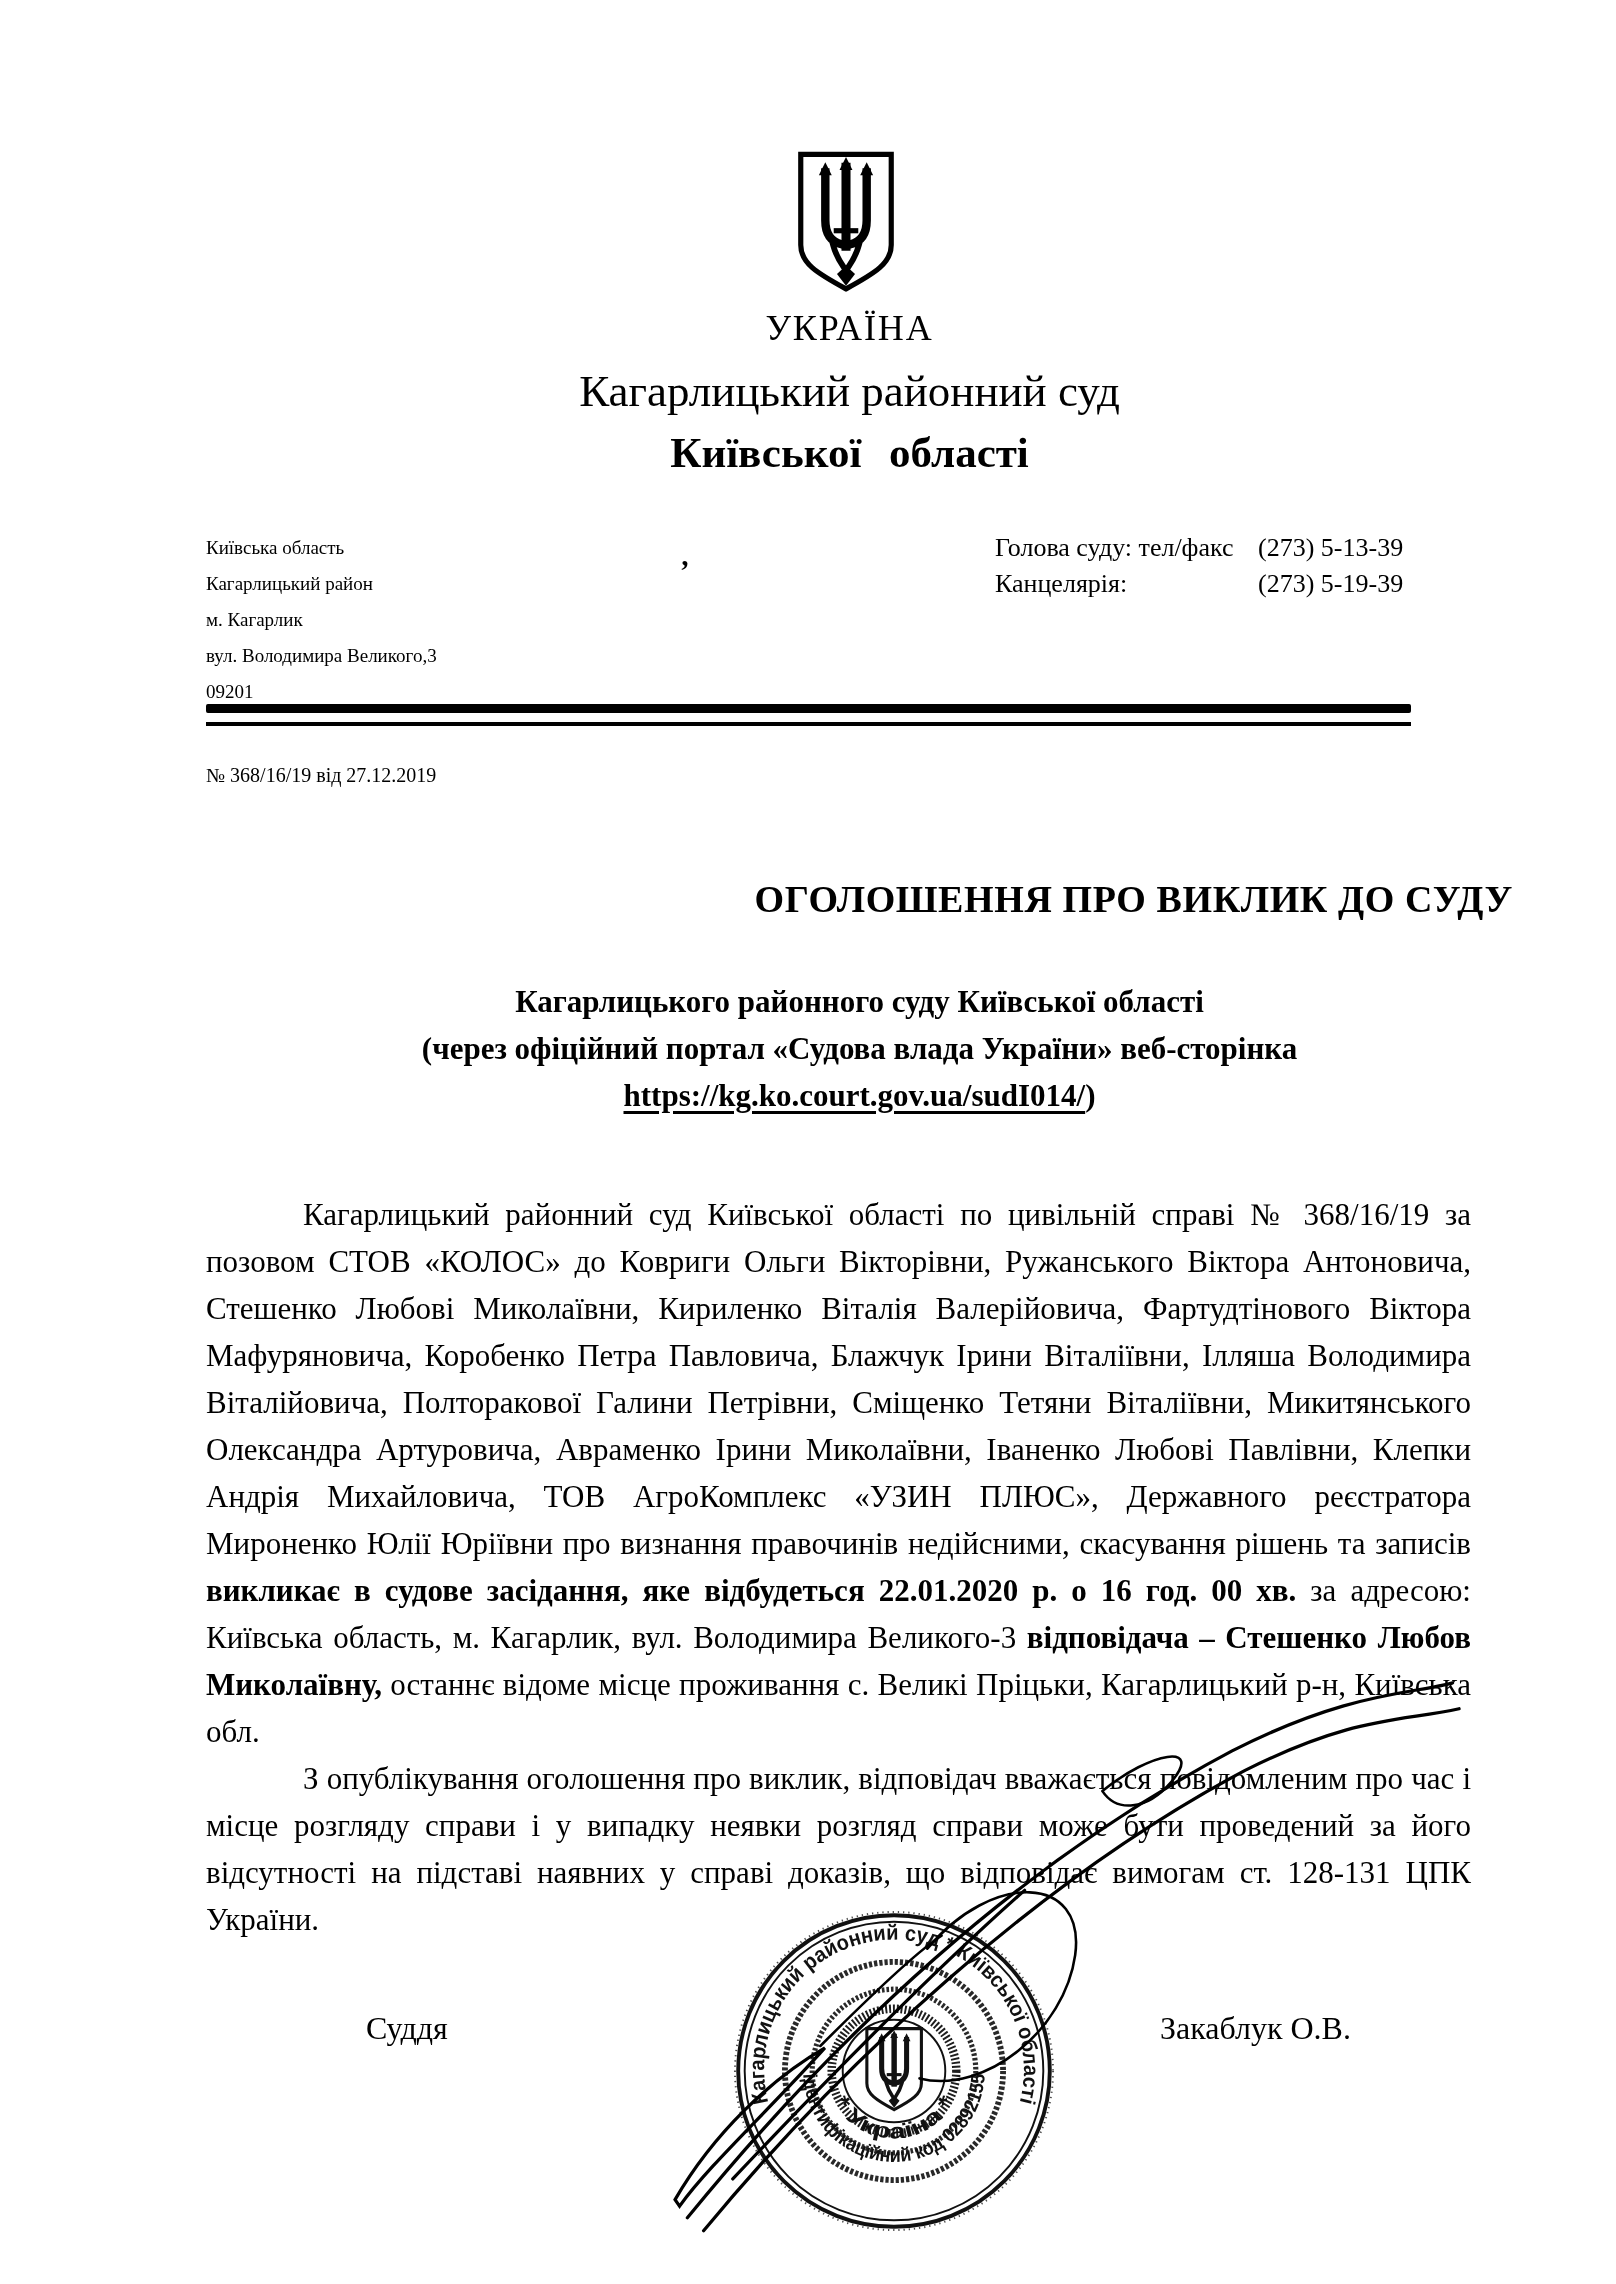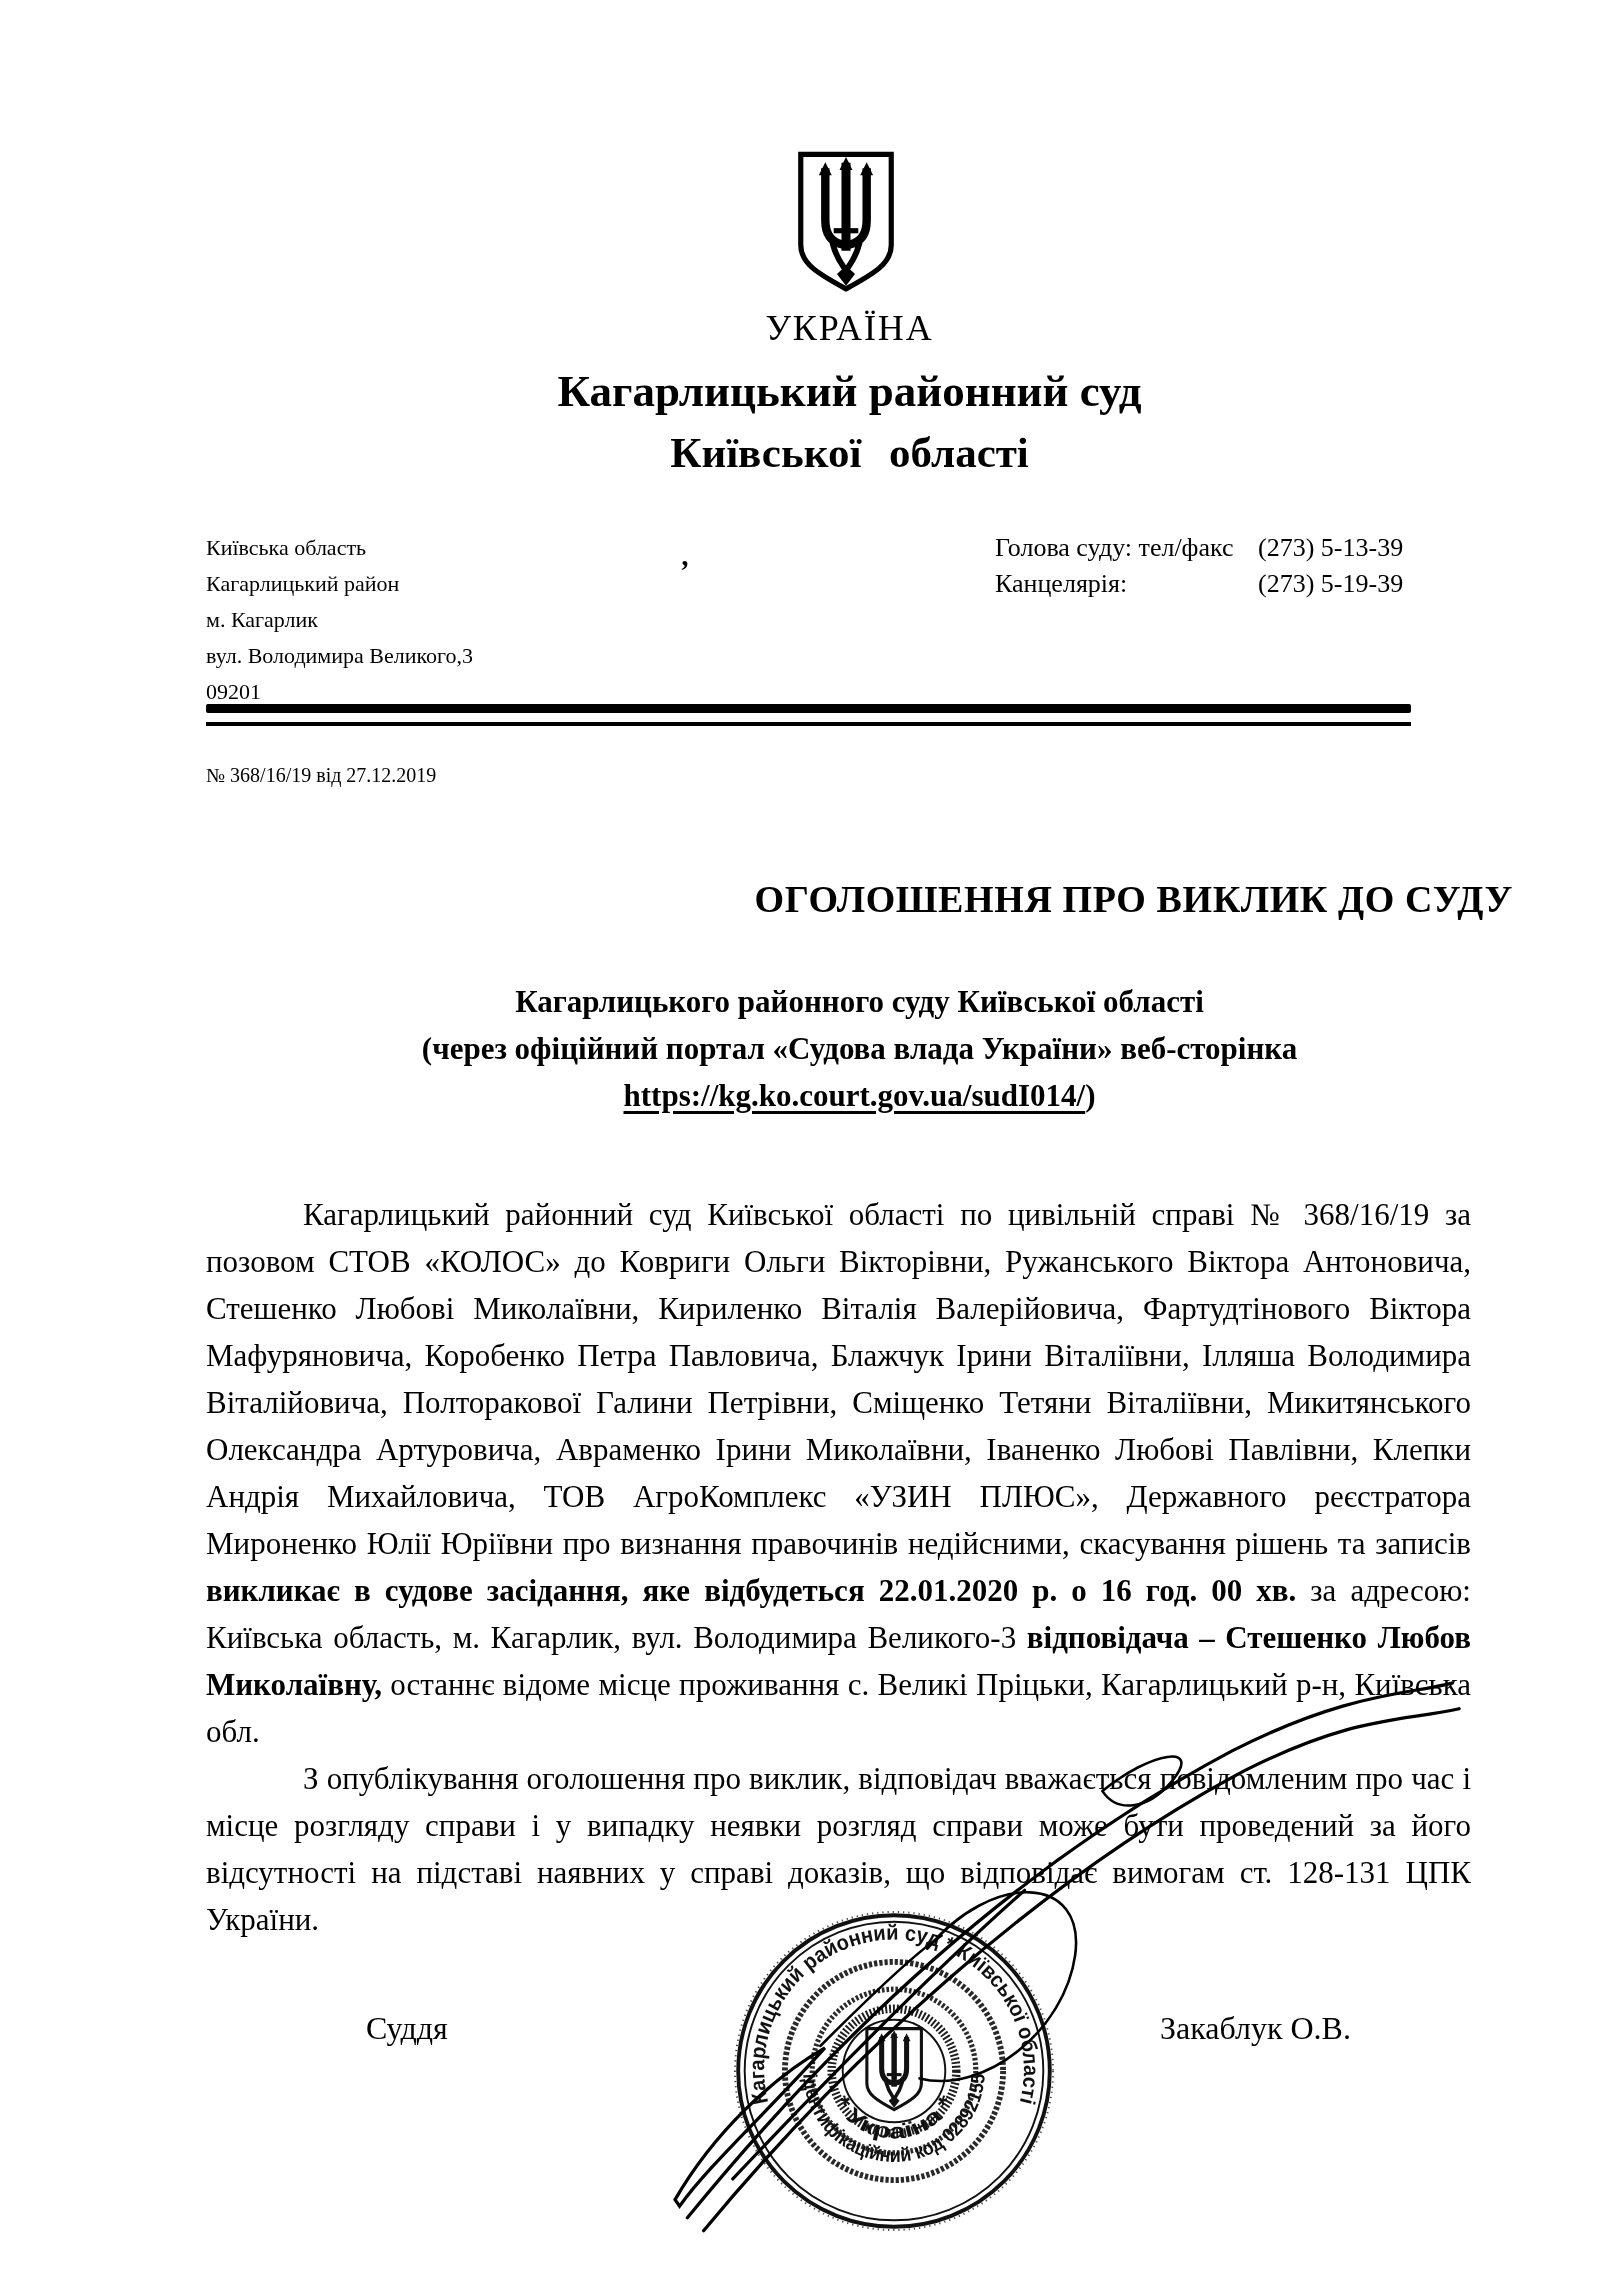--- a/index.html
+++ b/index.html
@@ -8,24 +8,24 @@
     width:1616px;height:2284px;
     background:#ffffff;
     font-family:"Liberation Serif", serif;
     color:#000;
     overflow:hidden;
   }
   
   .emblem{position:absolute;left:793px;top:149px;width:106px;height:146px;}
   .header-block{position:absolute;left:206px;top:310px;width:1287px;text-align:center;}
   .country{font-size:36px;font-weight:normal;letter-spacing:1.9px;line-height:1;}
-  .court1{font-size:45px;font-weight:bold;margin-top:23px;line-height:1;}
+  .court1{font-size:45px;font-weight:normal;margin-top:23px;line-height:1;}
   .court2{font-size:43px;font-weight:bold;margin-top:17px;line-height:1;word-spacing:17px;}
   
-  .address{position:absolute;left:206px;top:530px;font-size:22px;line-height:36px;}
+  .address{position:absolute;left:206px;top:530px;font-size:19px;line-height:36px;}
   .contacts{position:absolute;left:995px;top:530px;width:428px;font-size:26px;line-height:36px;}
   .contact-row{position:relative;height:36px;white-space:nowrap;}
   .contact-row .val{position:absolute;left:263px;top:0;}
   .stray{position:absolute;left:680px;top:556px;font-size:28.5px;font-weight:bold;}
   
   .rule1{position:absolute;left:206px;top:704px;width:1205px;height:9px;background:#000;border-radius:1.9px;}
   .rule2{position:absolute;left:206px;top:722px;width:1205px;height:3.9px;background:#000;}
   .refline{position:absolute;left:206px;top:764px;font-size:20px;}
   
   .title{position:absolute;left:206px;top:877px;width:1307px;text-align:right;

